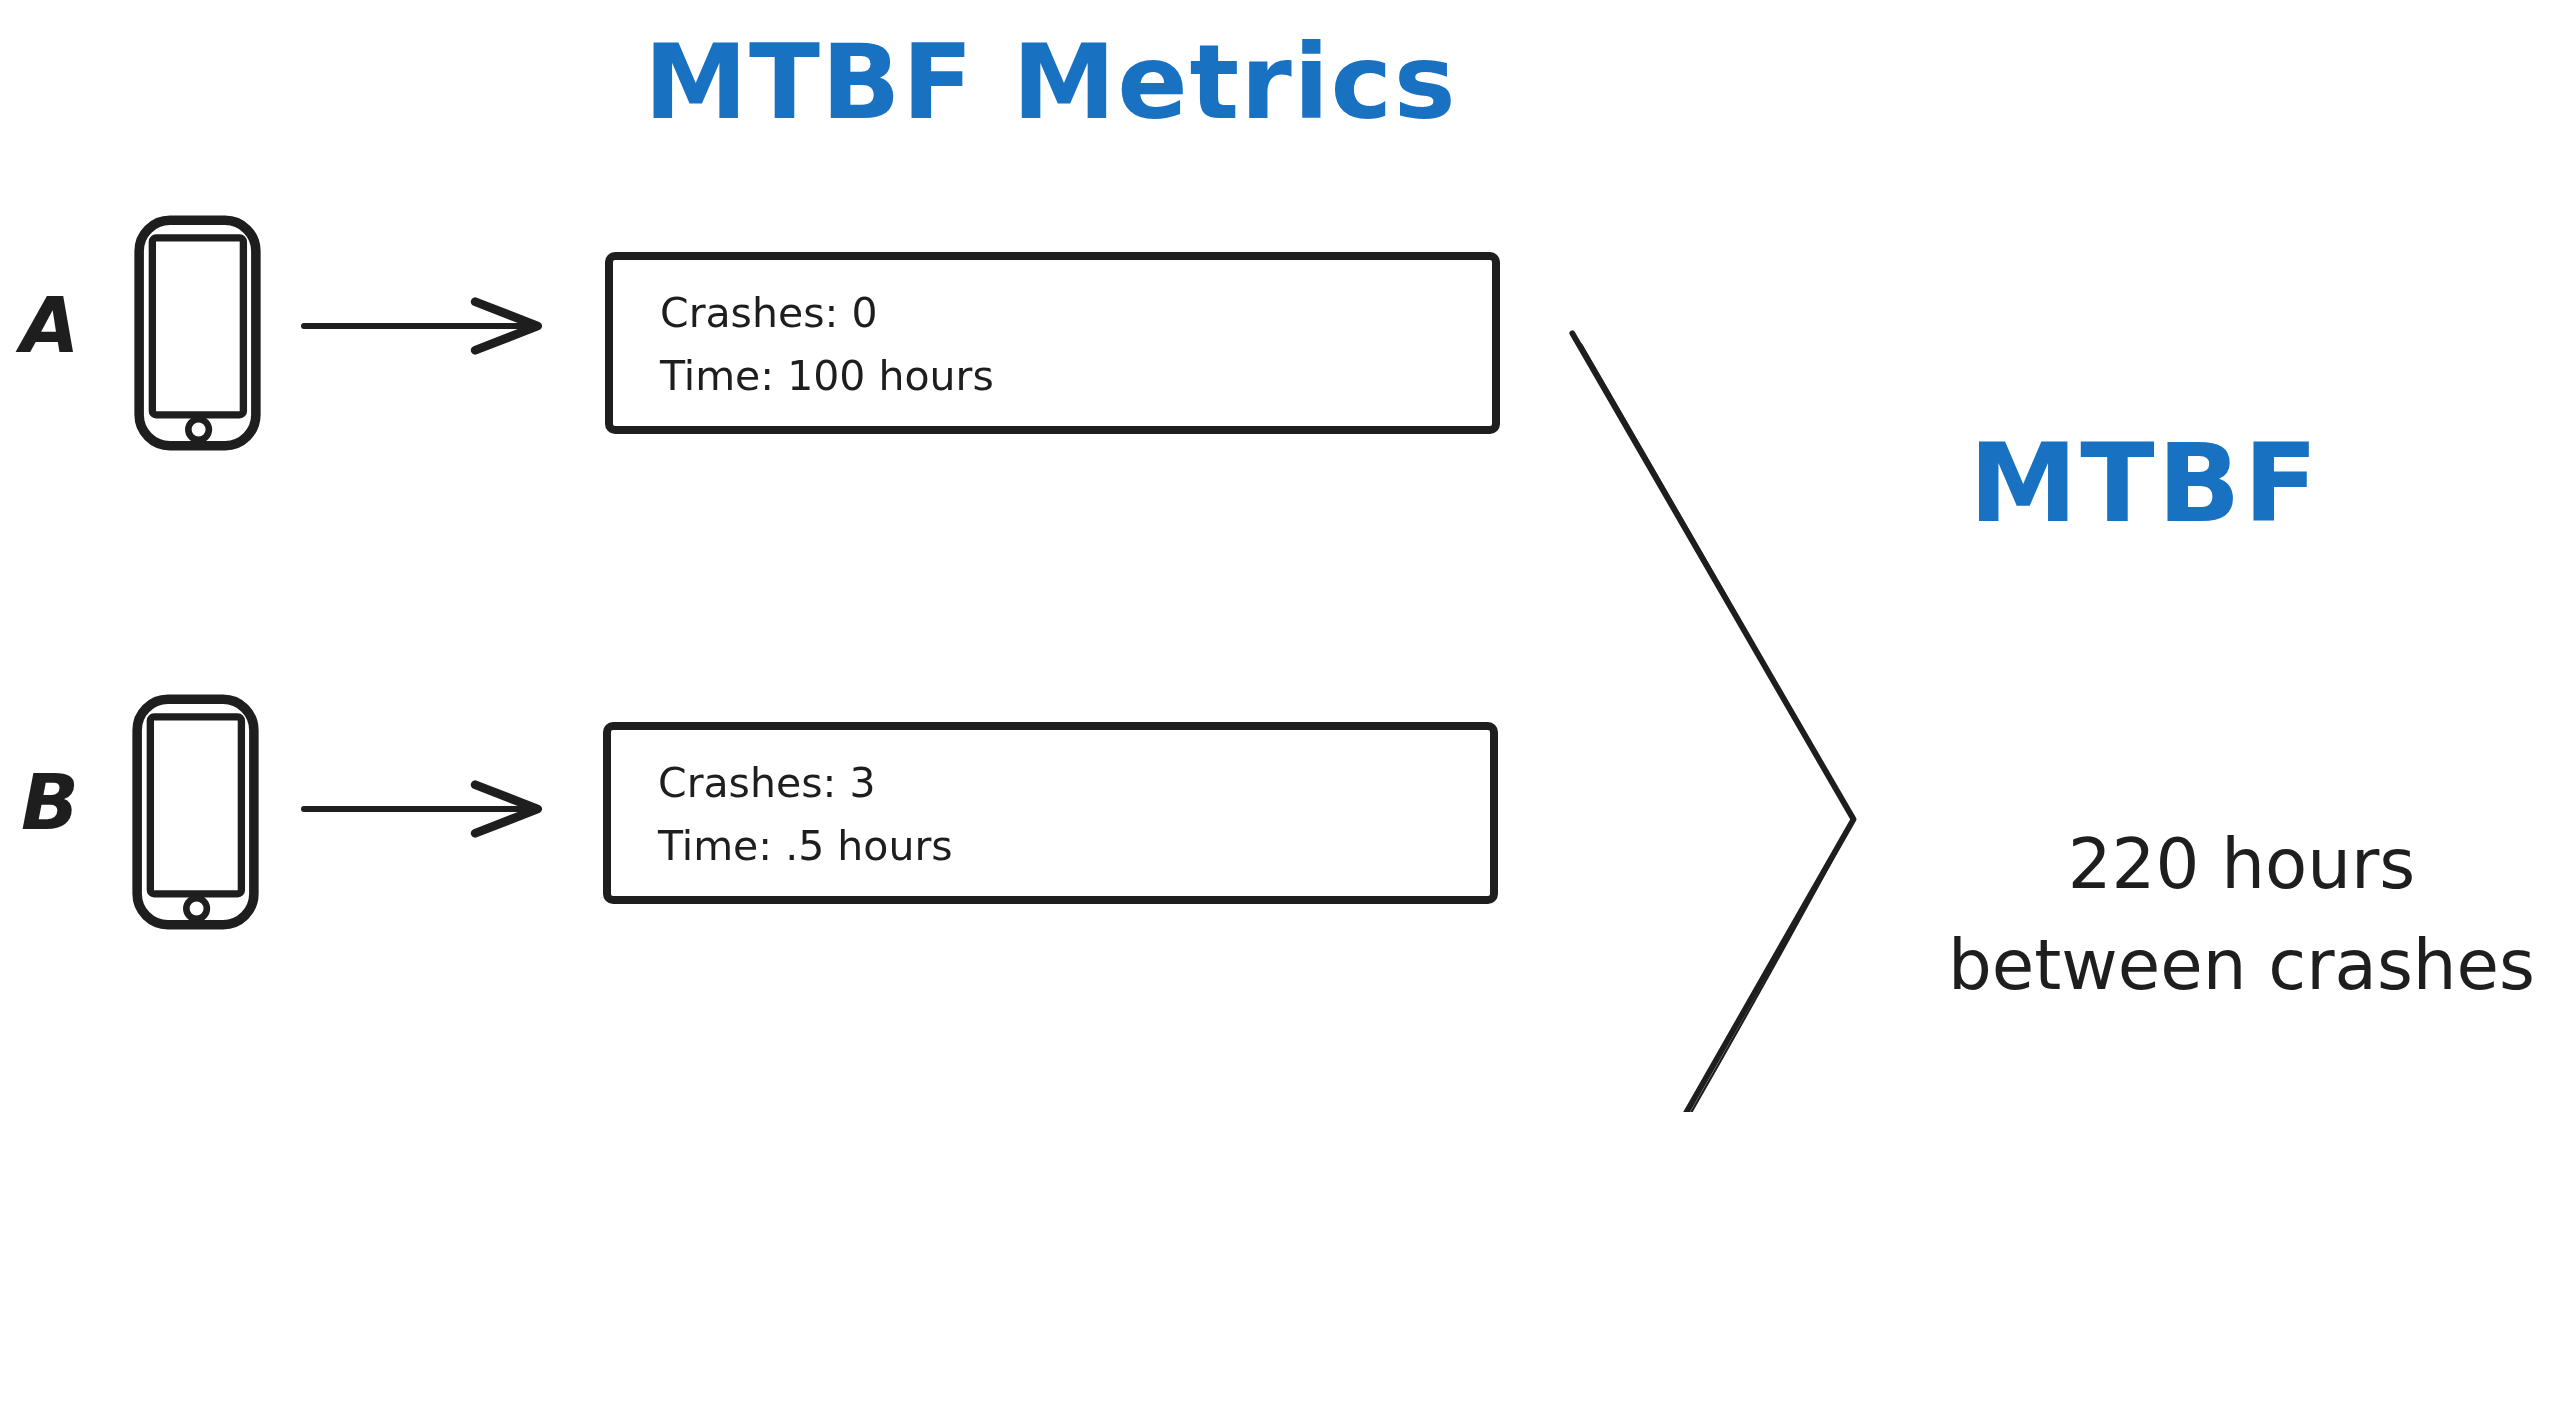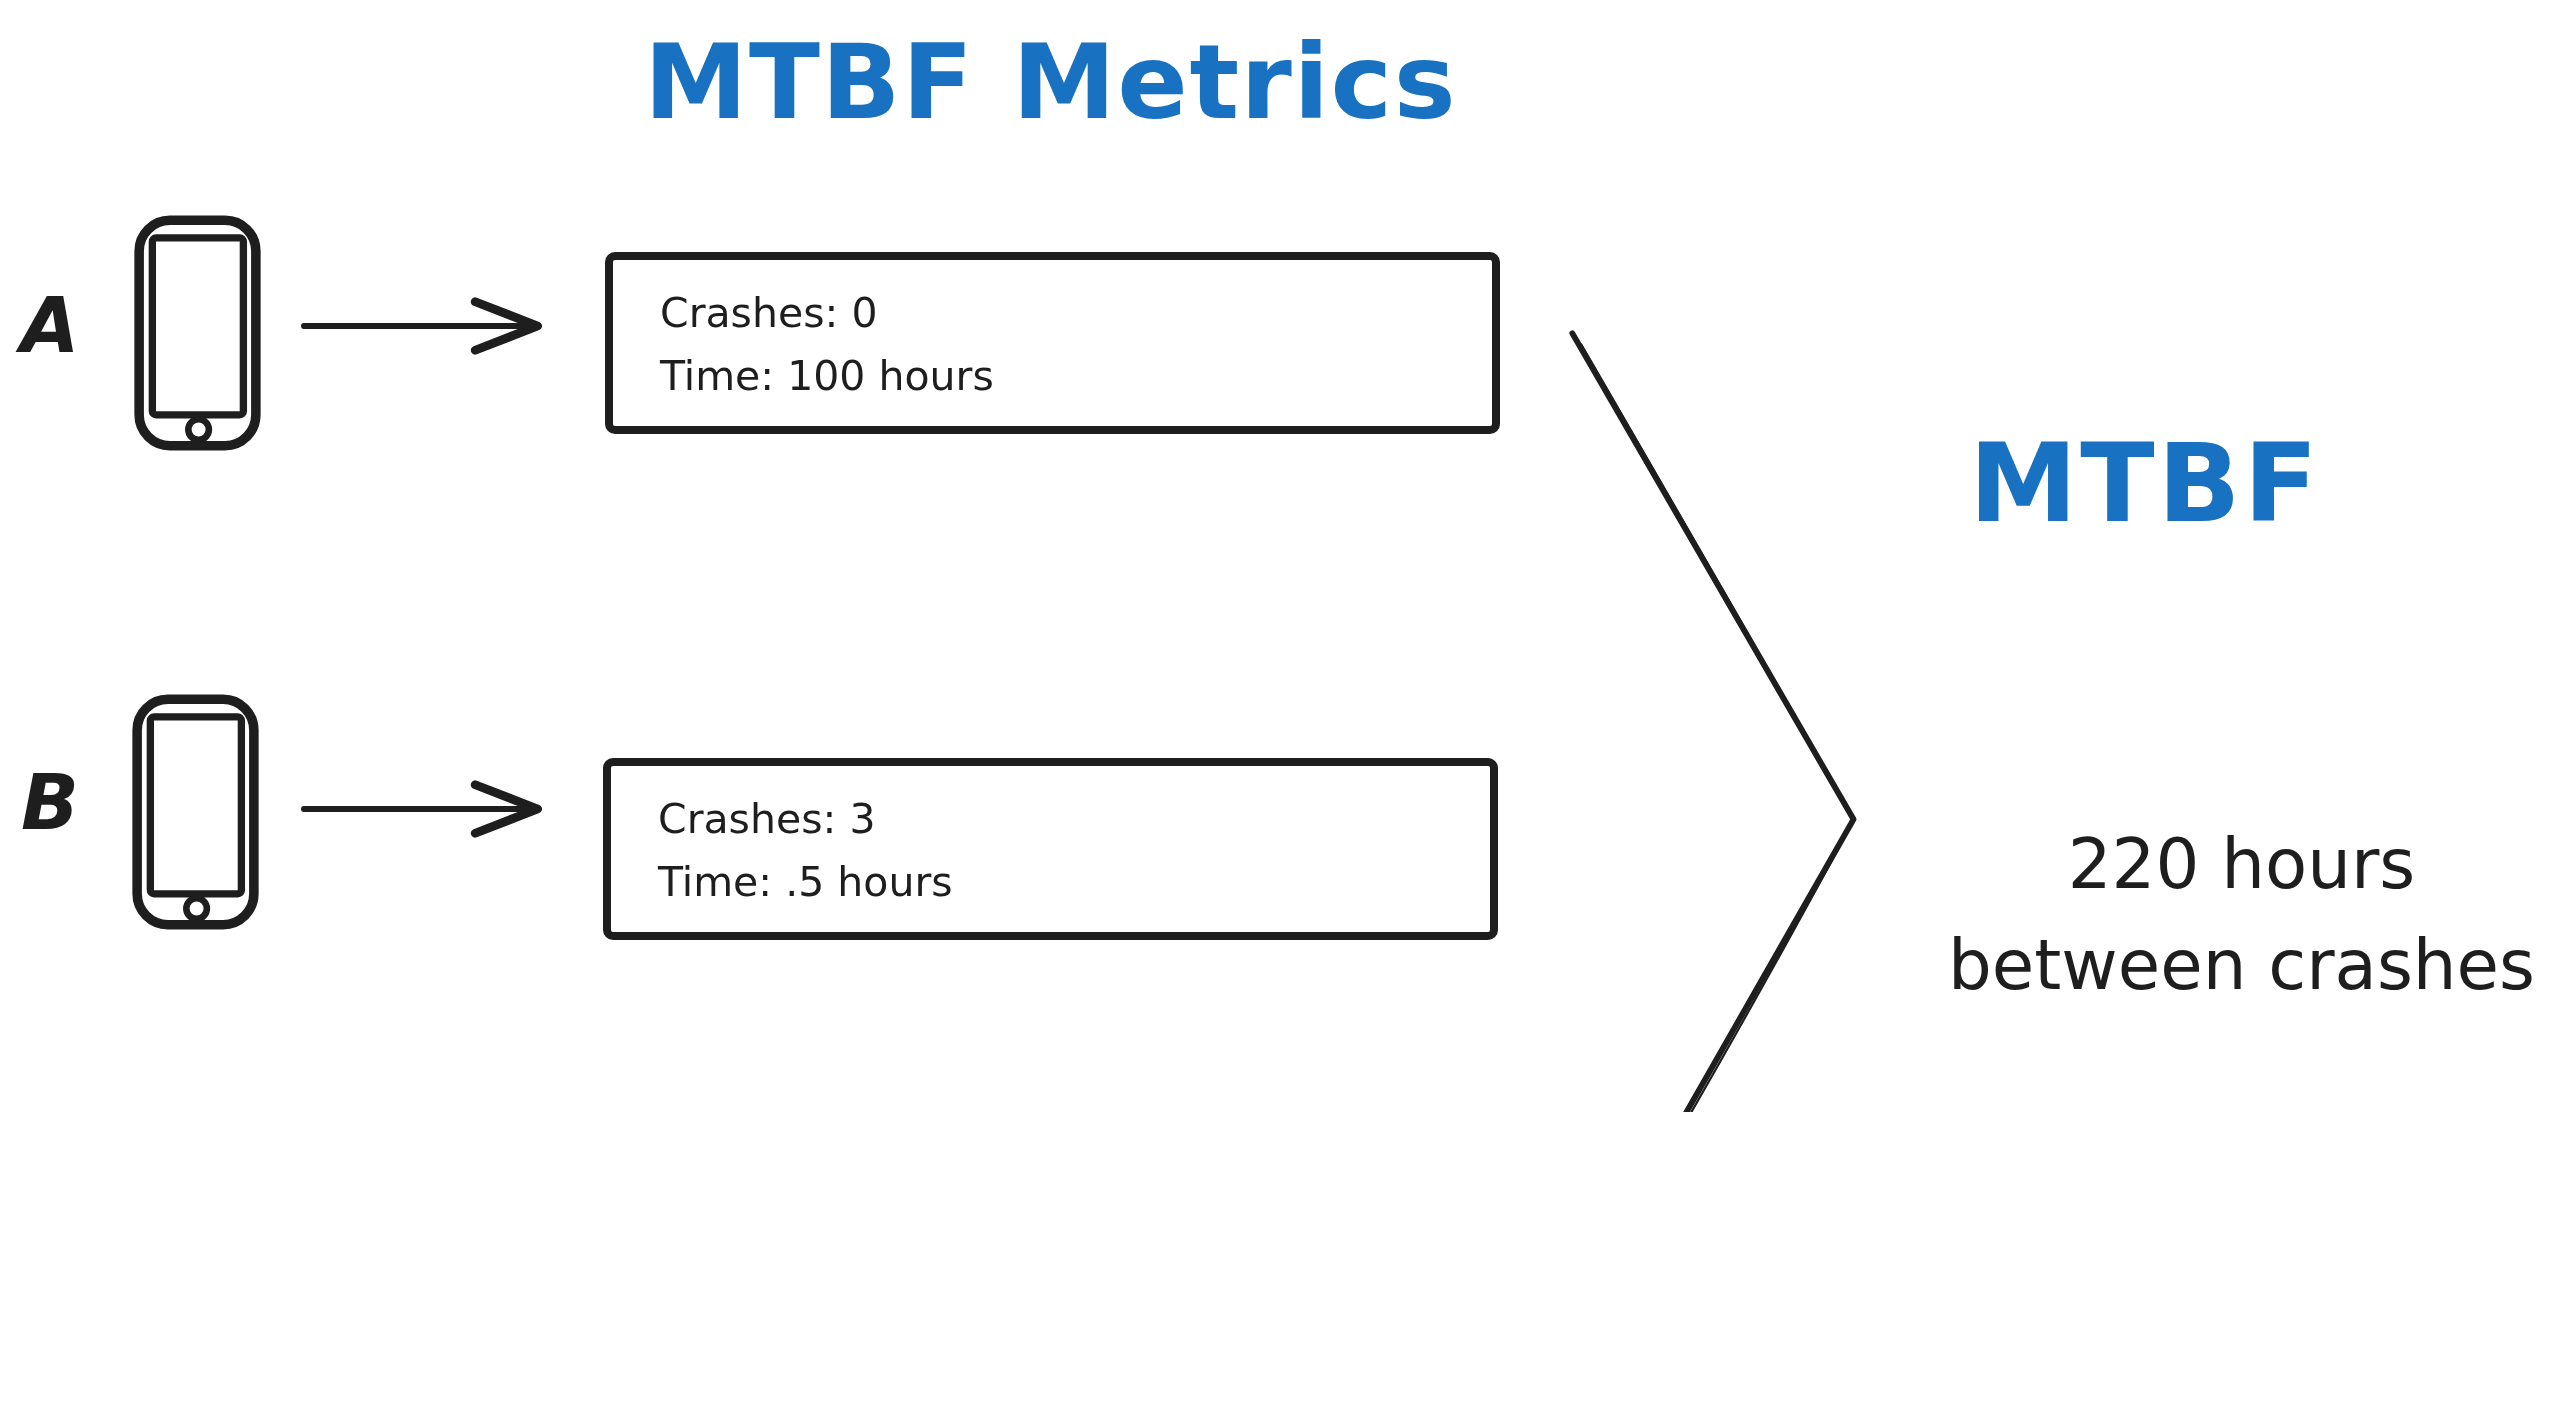--- a/index.html
+++ b/index.html
@@ -51,21 +51,21 @@
 
   .metrics-box {
     width: 895px; height: 182px;
     box-sizing: border-box;
     border: 8.8px solid #1e1e1e;
     border-radius: 10px;
     background: #ffffff;
     padding: 22px 0 0 47px;
   }
   .box-a { left: 605px; top: 252px;  }
-  .box-b { left: 603px; top: 722px; margin-top: 36px;  }
+  .box-b { left: 603px; top: 722px;  }
   .box-c { left: 603px; top: 1226px; }
   .metrics-line {
     font-size: 41px;
     line-height: 63px;
     white-space: nowrap;
     color: #1e1e1e;
   }
 
   .chevron { left: 1543px; top: 301px; width: 345px; height: 1044px; }
 

